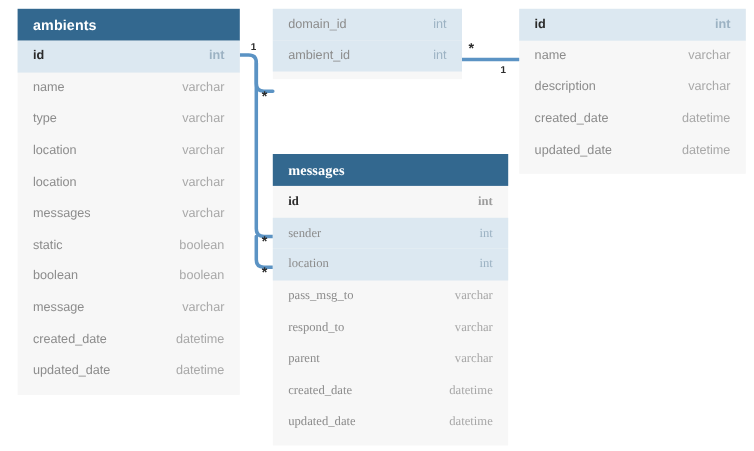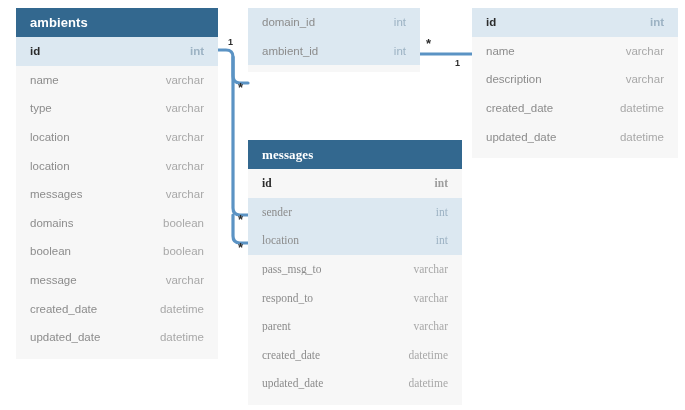--- a/index.html
+++ b/index.html
@@ -151,21 +151,21 @@
           </div>
           <div class="row">
             <span class="col-name">location</span>
             <span class="col-type">varchar</span>
           </div>
           <div class="row">
             <span class="col-name">messages</span>
             <span class="col-type">varchar</span>
           </div>
           <div class="row">
-            <span class="col-name">domains</span>
+            <span class="col-name">static</span>
             <span class="col-type">boolean</span>
           </div>
           <div class="row">
             <span class="col-name">boolean</span>
             <span class="col-type">boolean</span>
           </div>
           <div class="row">
             <span class="col-name">message</span>
             <span class="col-type">varchar</span>
           </div>

